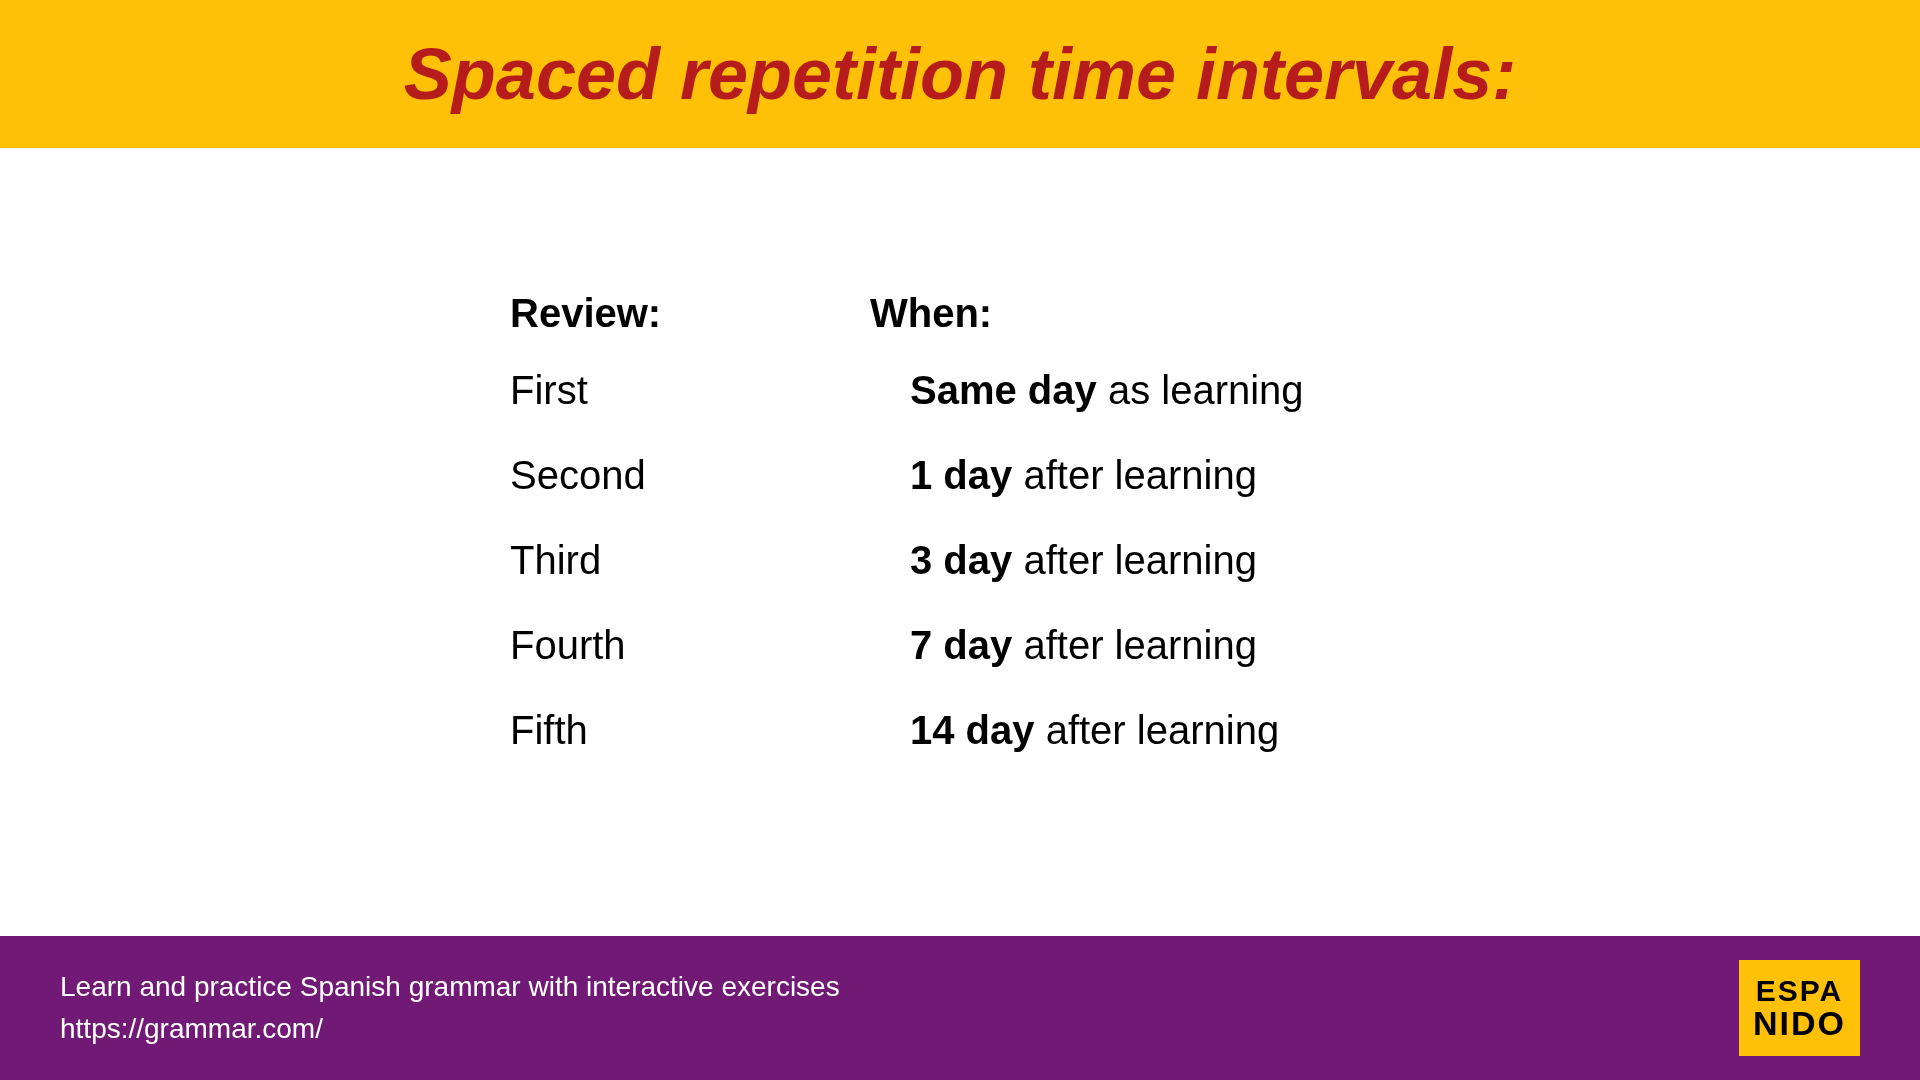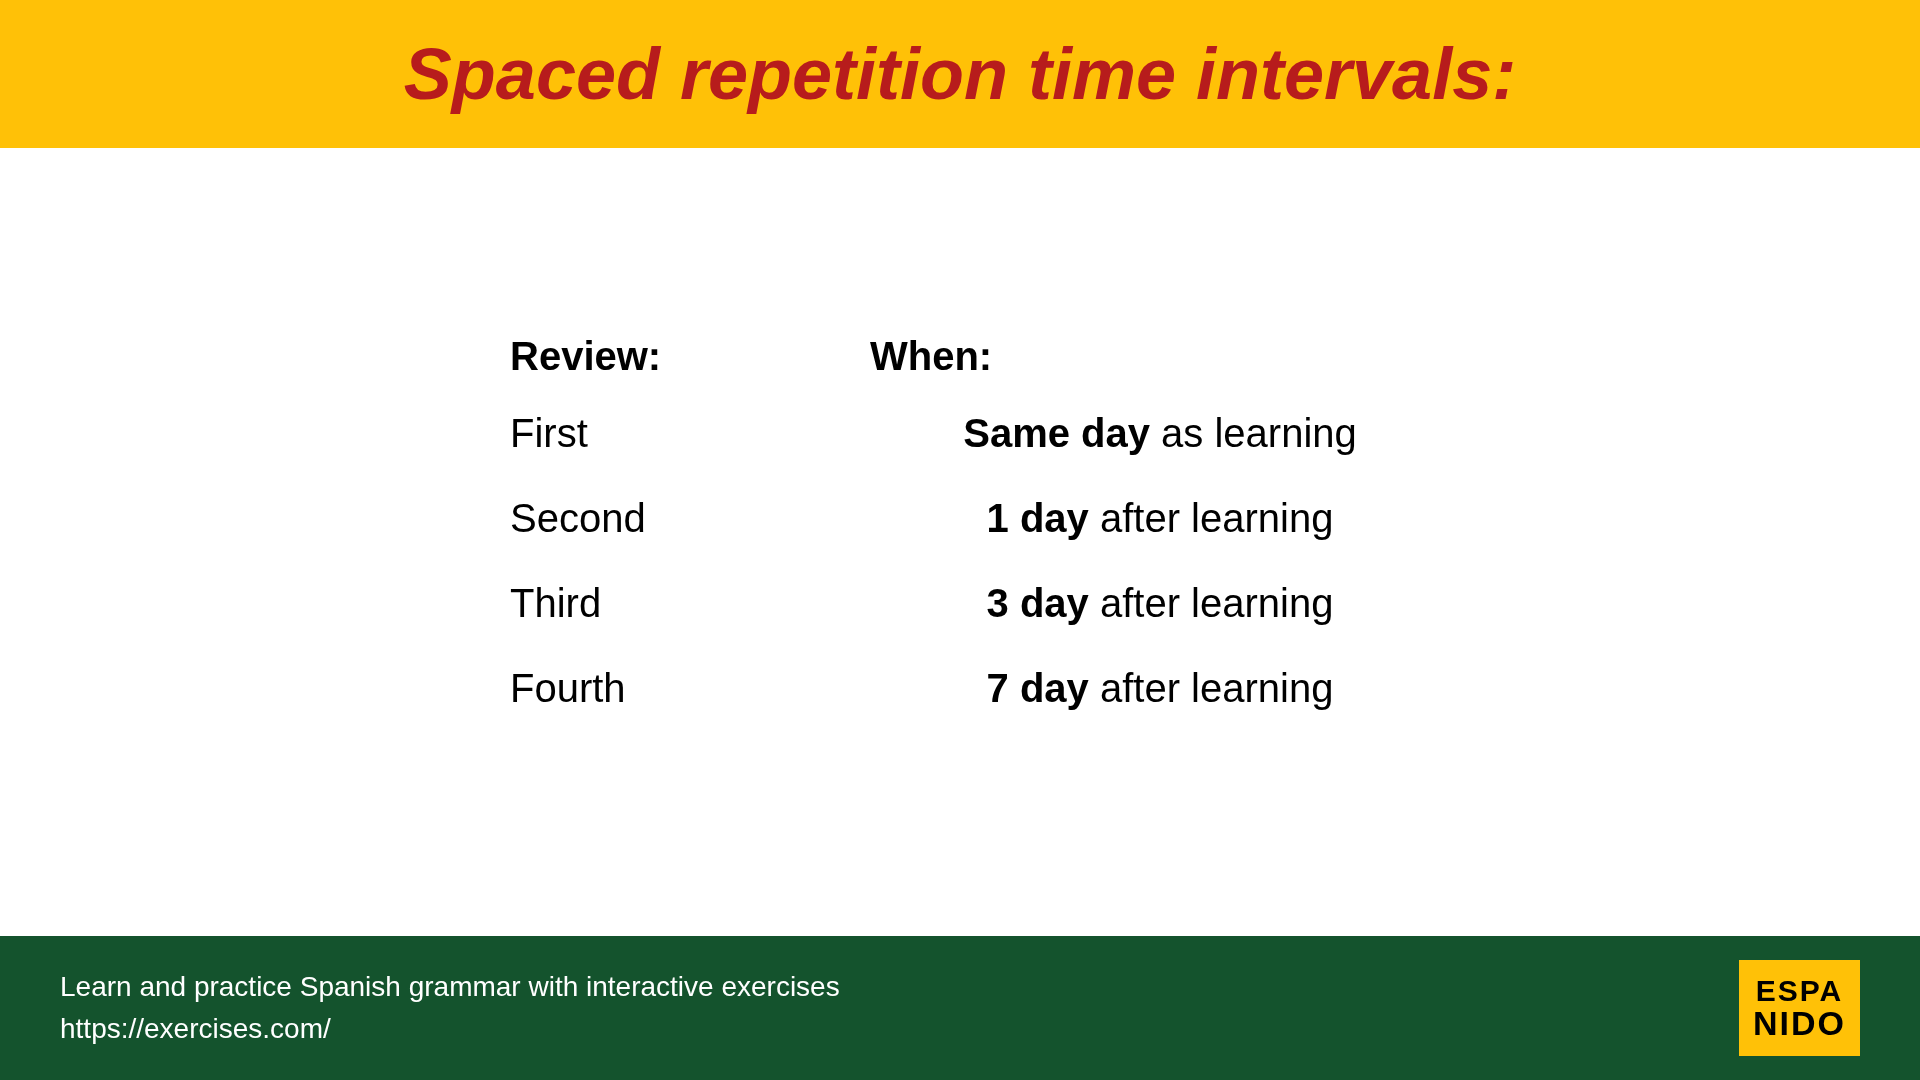--- a/index.html
+++ b/index.html
@@ -78,29 +78,28 @@
       font-size: 40px;
       color: #000000;
       font-weight: 400;
     }
 
     .when-text {
       flex: 1;
       font-size: 40px;
       color: #000000;
       font-weight: 400;
-      text-align: center;
     }
 
     .when-text strong {
       font-weight: 900;
     }
 
     .footer {
-      background: #14532d;
+      background: #701a75;
       padding: 24px 60px;
       display: flex;
       align-items: center;
       justify-content: space-between;
       min-height: 110px;
     }
 
     .footer-text {
       color: #ffffff;
       font-size: 28px;
@@ -176,26 +175,34 @@
 
     <div class="table-row">
       <div class="review-label">
         <span>Fourth</span>
       </div>
       <div class="when-text">
         <strong>7 day</strong><span> after learning</span>
       </div>
     </div>
 
+    <div class="table-row">
+      <div class="review-label">
+        <span>Fifth</span>
+      </div>
+      <div class="when-text">
+        <strong>14 day</strong><span> after learning</span>
+      </div>
+    </div>
 
   </div>
 </div>
 
 <div class="footer">
   <div class="footer-text">
     <div>Learn and practice Spanish grammar with interactive exercises</div>
-    <div>https://exercises.com/</div>
+    <div>https://grammar.com/</div>
   </div>
   <div class="footer-logo">
     <div class="logo-espa">ESPA</div>
     <div class="logo-nido">NIDO</div>
   </div>
 </div>
 
 </body></html>

